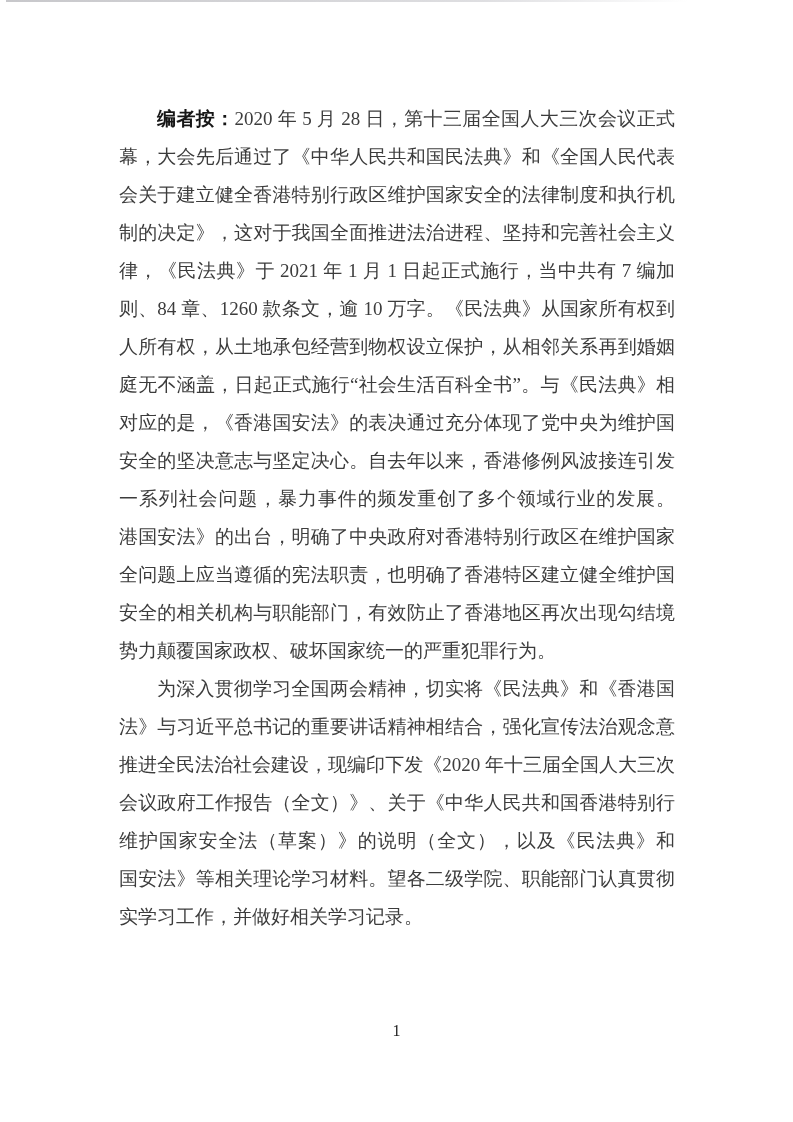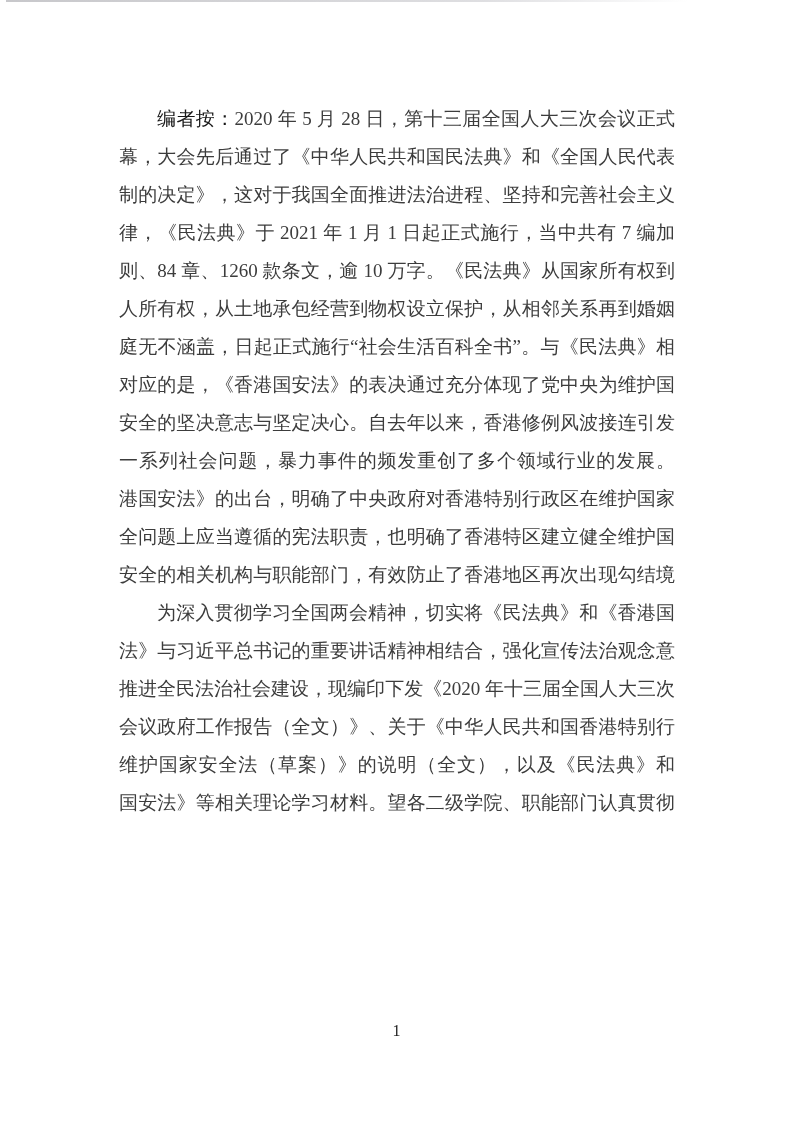--- a/index.html
+++ b/index.html
@@ -41,21 +41,21 @@
     text-align-last: justify;
     overflow: hidden;
   }
   .doc-line.indent {
     padding-left: 38px; 
   }
   .doc-line.para-last {
     text-align-last: left;
   }
   .lead-bold {
-    font-weight: 400;
+    font-weight: 700;
     color: #161616;
   }
   .page-number {
     position: absolute;
     top: 1018px;
     left: 0;
     width: 100%;
     height: 26px;
     line-height: 26px;
     text-align: center;
@@ -72,42 +72,45 @@
   <div class="scan-artifact"></div>
 
   <div class="body-text">
 
     <div>
       <div class="doc-line indent">
         <span class="lead-bold">编者按：</span><span>2020 年 5 月 28 日，第十三届全国人大三次会议正式闭</span>
       </div>
       <div>
           <div class="doc-line">幕，大会先后通过了《中华人民共和国民法典》和《全国人民代表大</div>
+          <div class="doc-line">会关于建立健全香港特别行政区维护国家安全的法律制度和执行机</div>
           <div class="doc-line">制的决定》，这对于我国全面推进法治进程、坚持和完善社会主义法</div>
           <div class="doc-line">律，《民法典》于 2021 年 1 月 1 日起正式施行，当中共有 7 编加附</div>
           <div class="doc-line">则、84 章、1260 款条文，逾 10 万字。《民法典》从国家所有权到个</div>
           <div class="doc-line">人所有权，从土地承包经营到物权设立保护，从相邻关系再到婚姻家</div>
           <div class="doc-line">庭无不涵盖，日起正式施行“社会生活百科全书”。与《民法典》相</div>
           <div class="doc-line">对应的是，《香港国安法》的表决通过充分体现了党中央为维护国家</div>
           <div class="doc-line">安全的坚决意志与坚定决心。自去年以来，香港修例风波接连引发了</div>
           <div class="doc-line">一系列社会问题，暴力事件的频发重创了多个领域行业的发展。《香</div>
           <div class="doc-line">港国安法》的出台，明确了中央政府对香港特别行政区在维护国家安</div>
           <div class="doc-line">全问题上应当遵循的宪法职责，也明确了香港特区建立健全维护国家</div>
           <div class="doc-line">安全的相关机构与职能部门，有效防止了香港地区再次出现勾结境外</div>
+          <div class="doc-line para-last">势力颠覆国家政权、破坏国家统一的严重犯罪行为。</div>
         </div>
     </div>
 
     <div>
       <div class="doc-line indent">为深入贯彻学习全国两会精神，切实将《民法典》和《香港国安</div>
       <div>
           <div class="doc-line">法》与习近平总书记的重要讲话精神相结合，强化宣传法治观念意识，</div>
           <div class="doc-line">推进全民法治社会建设，现编印下发《2020 年十三届全国人大三次</div>
           <div class="doc-line">会议政府工作报告（全文）》、关于《中华人民共和国香港特别行政区</div>
           <div class="doc-line">维护国家安全法（草案）》的说明（全文），以及《民法典》和《香港</div>
           <div class="doc-line">国安法》等相关理论学习材料。望各二级学院、职能部门认真贯彻落</div>
+          <div class="doc-line para-last">实学习工作，并做好相关学习记录。</div>
         </div>
     </div>
 
   </div>
 
   <div class="page-number">1</div>
 
 </div>
 
 </body></html>

